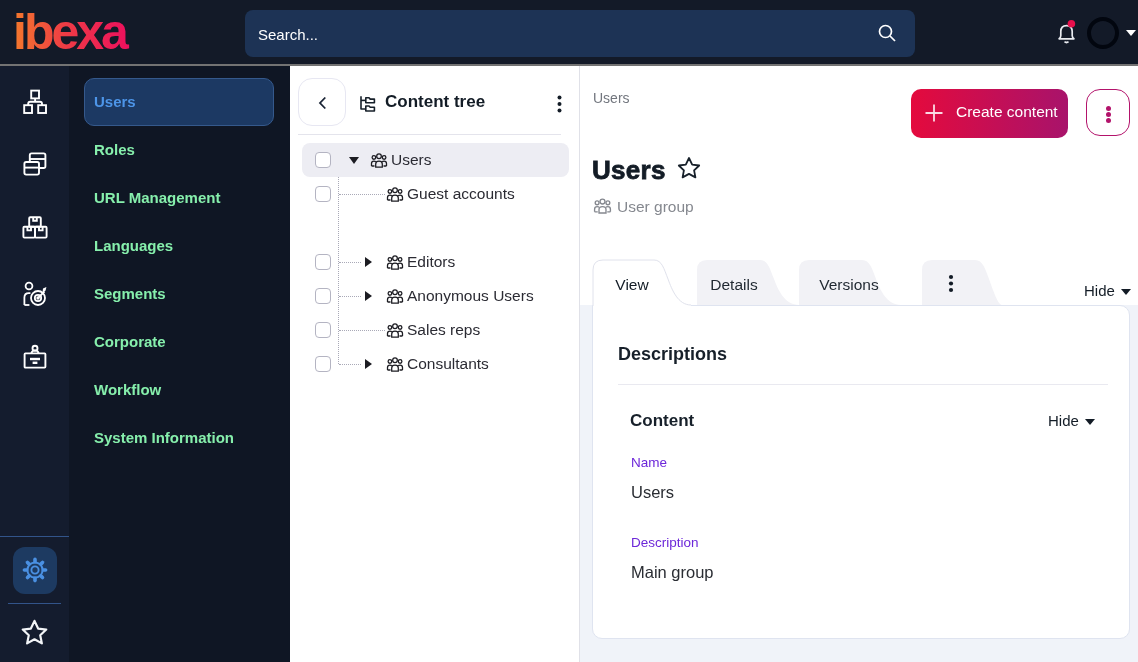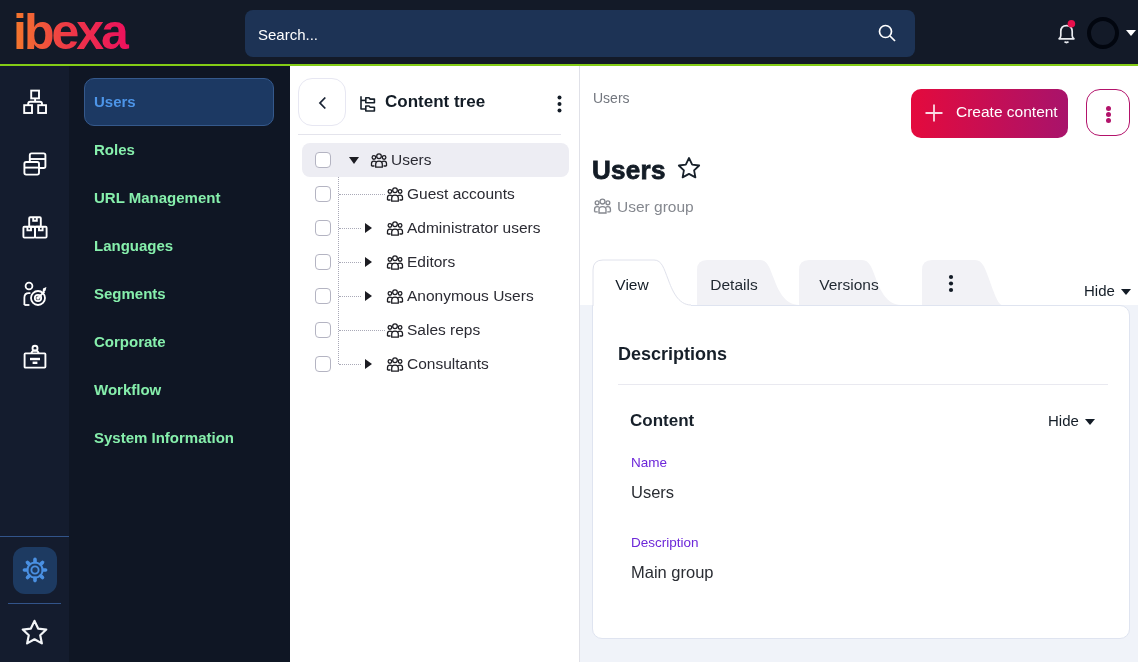--- a/index.html
+++ b/index.html
@@ -3,21 +3,21 @@
 <meta charset="utf-8">
 <style>
 * { margin:0; padding:0; box-sizing:border-box; }
 html,body { width:1138px; height:662px; overflow:hidden; background:#fff;
   font-family:"Liberation Sans", sans-serif; }
 #app { position:absolute; left:0; top:0; width:1138px; height:662px; }
 .abs { position:absolute; }
 
 
 #topbar { position:absolute; left:0; top:0; width:1138px; height:66px;
-  background:#131a28; border-bottom:2px solid #84cc16; z-index:30; }
+  background:#131a28; border-bottom:2px solid #737373; z-index:30; }
 #search { position:absolute; left:245px; top:10px; width:670px; height:47px;
   background:#1d3355; border-radius:8px; color:#fff;text-decoration:underline; }
 #search .ph { position:absolute; left:13px; top:16px; font-size:15px; color:#fff; }
 #search svg { position:absolute; right:17px; top:12px; }
 #avatar { position:absolute; left:1087px; top:17px; width:32px; height:32px;
   border-radius:50%; border:4px solid #02060f; }
 
 
 #rail { position:absolute; left:0; top:66px; width:70px; height:596px; background:#141c2e; border-right:1px solid #2d4d7d; }
 .railicon { position:absolute; left:21px; width:28px; height:28px; }
@@ -239,34 +239,20 @@
     <svg class="gicon gsvg" style="left:96px" width="18" height="18" viewBox="0 0 24 24" fill="none" stroke="#1c1c22" stroke-width="1.7">
           <circle cx="5.2" cy="8.6" r="2.4"></circle>
           <path d="M2 20 v-3.4 q0-3.2 3.2-3.2 q1.8 0 2.6 1 M2 20 h4"></path>
           <circle cx="18.8" cy="8.6" r="2.4"></circle>
           <path d="M22 20 v-3.4 q0-3.2 -3.2-3.2 q-1.8 0-2.6 1 M22 20 h-4"></path>
           <circle cx="12" cy="7" r="3.1"></circle>
           <path d="M7.6 21.5 v-4.3 q0-3.7 4.4-3.7 t4.4 3.7 v4.3 z"></path>
         </svg>
     <div class="tlabel" style="left:117px">Guest accounts</div>
   </div>
-  <div class="trow" style="top:145px">
-    <div class="cb"></div>
-    <div class="doth" style="left:49px; top:17px; width:22px"></div>
-    <div class="triright" style="left:75px; top:12px"></div>
-    <svg class="gicon gsvg" style="left:96px" width="18" height="18" viewBox="0 0 24 24" fill="none" stroke="#1c1c22" stroke-width="1.7">
-          <circle cx="5.2" cy="8.6" r="2.4"></circle>
-          <path d="M2 20 v-3.4 q0-3.2 3.2-3.2 q1.8 0 2.6 1 M2 20 h4"></path>
-          <circle cx="18.8" cy="8.6" r="2.4"></circle>
-          <path d="M22 20 v-3.4 q0-3.2 -3.2-3.2 q-1.8 0-2.6 1 M22 20 h-4"></path>
-          <circle cx="12" cy="7" r="3.1"></circle>
-          <path d="M7.6 21.5 v-4.3 q0-3.7 4.4-3.7 t4.4 3.7 v4.3 z"></path>
-        </svg>
-    <div class="tlabel" style="left:117px">Administrator users</div>
-  </div>
   <div class="trow" style="top:179px">
     <div class="cb"></div>
     <div class="doth" style="left:49px; top:17px; width:22px"></div>
     <div class="triright" style="left:75px; top:12px"></div>
     <svg class="gicon gsvg" style="left:96px" width="18" height="18" viewBox="0 0 24 24" fill="none" stroke="#1c1c22" stroke-width="1.7">
           <circle cx="5.2" cy="8.6" r="2.4"></circle>
           <path d="M2 20 v-3.4 q0-3.2 3.2-3.2 q1.8 0 2.6 1 M2 20 h4"></path>
           <circle cx="18.8" cy="8.6" r="2.4"></circle>
           <path d="M22 20 v-3.4 q0-3.2 -3.2-3.2 q-1.8 0-2.6 1 M22 20 h-4"></path>
           <circle cx="12" cy="7" r="3.1"></circle>

